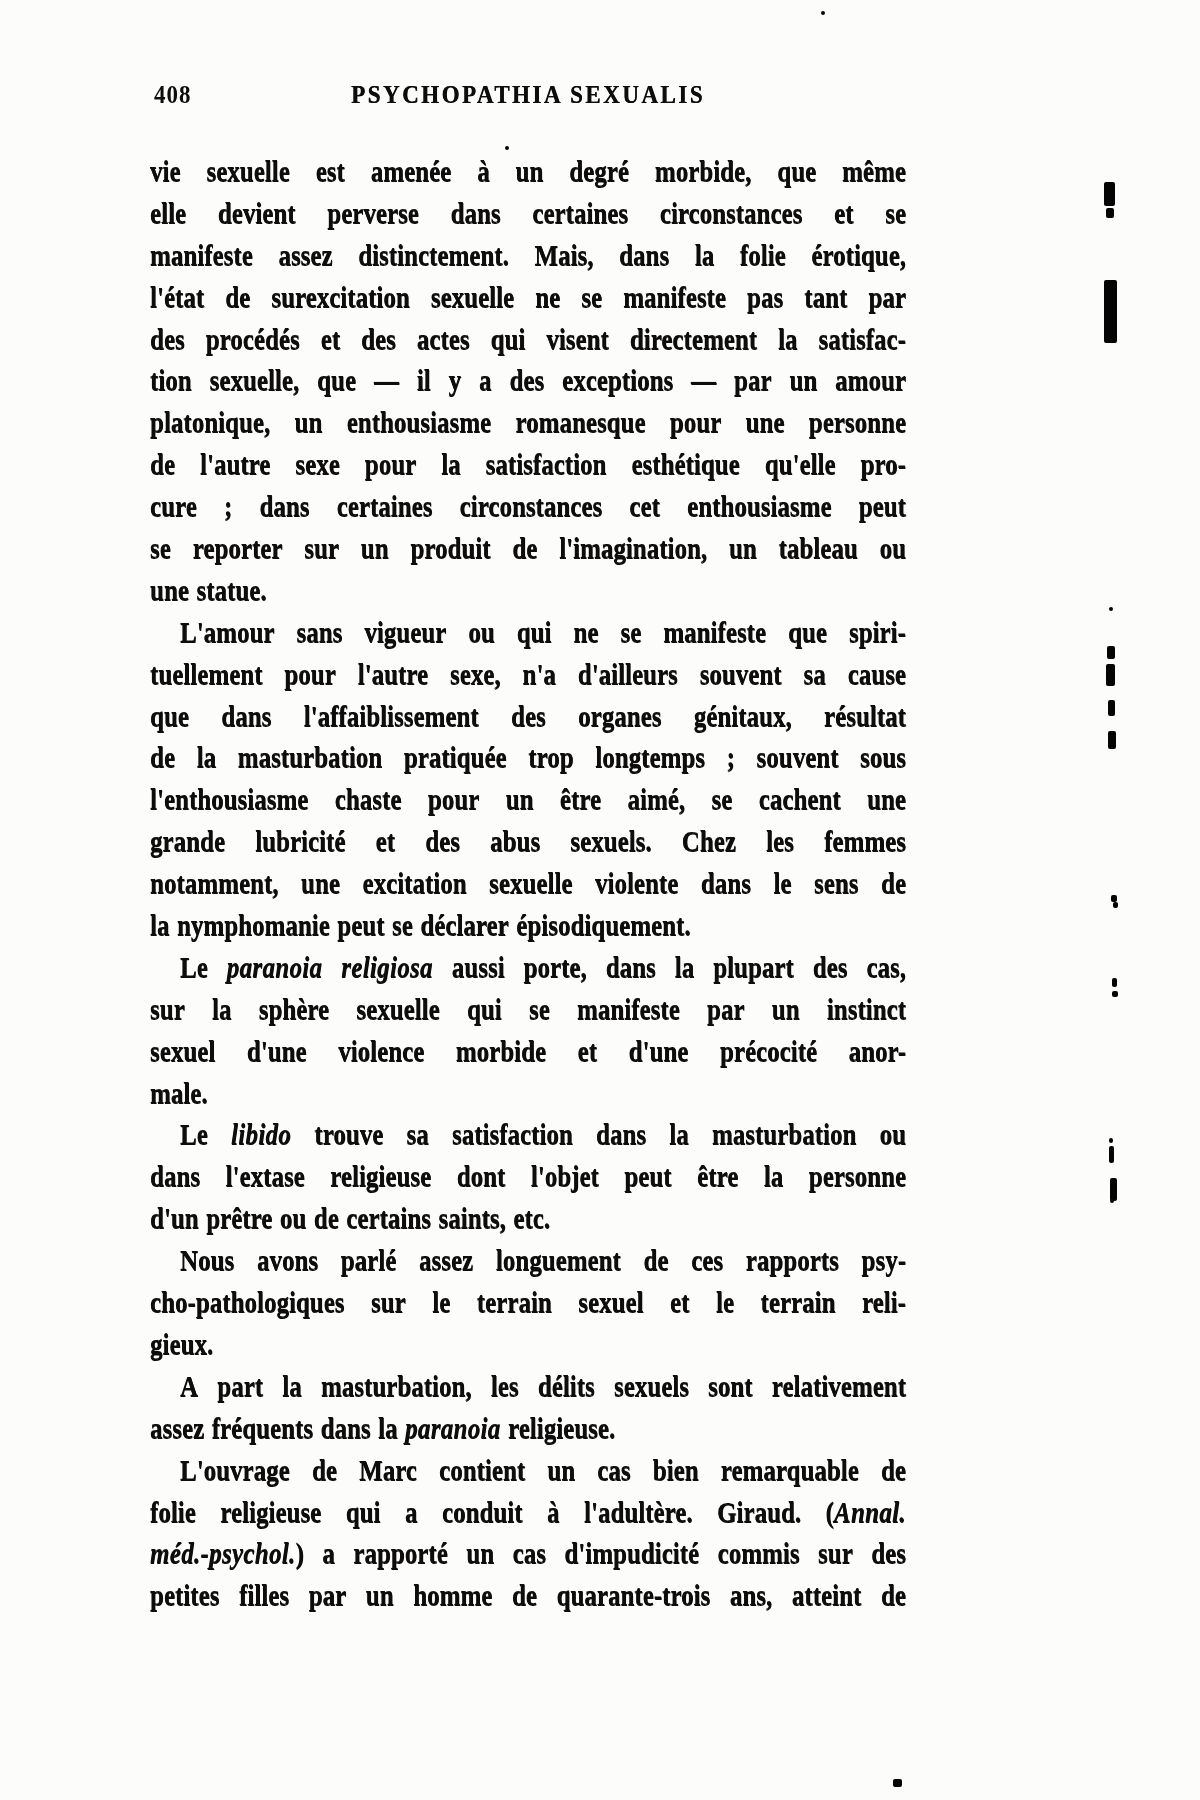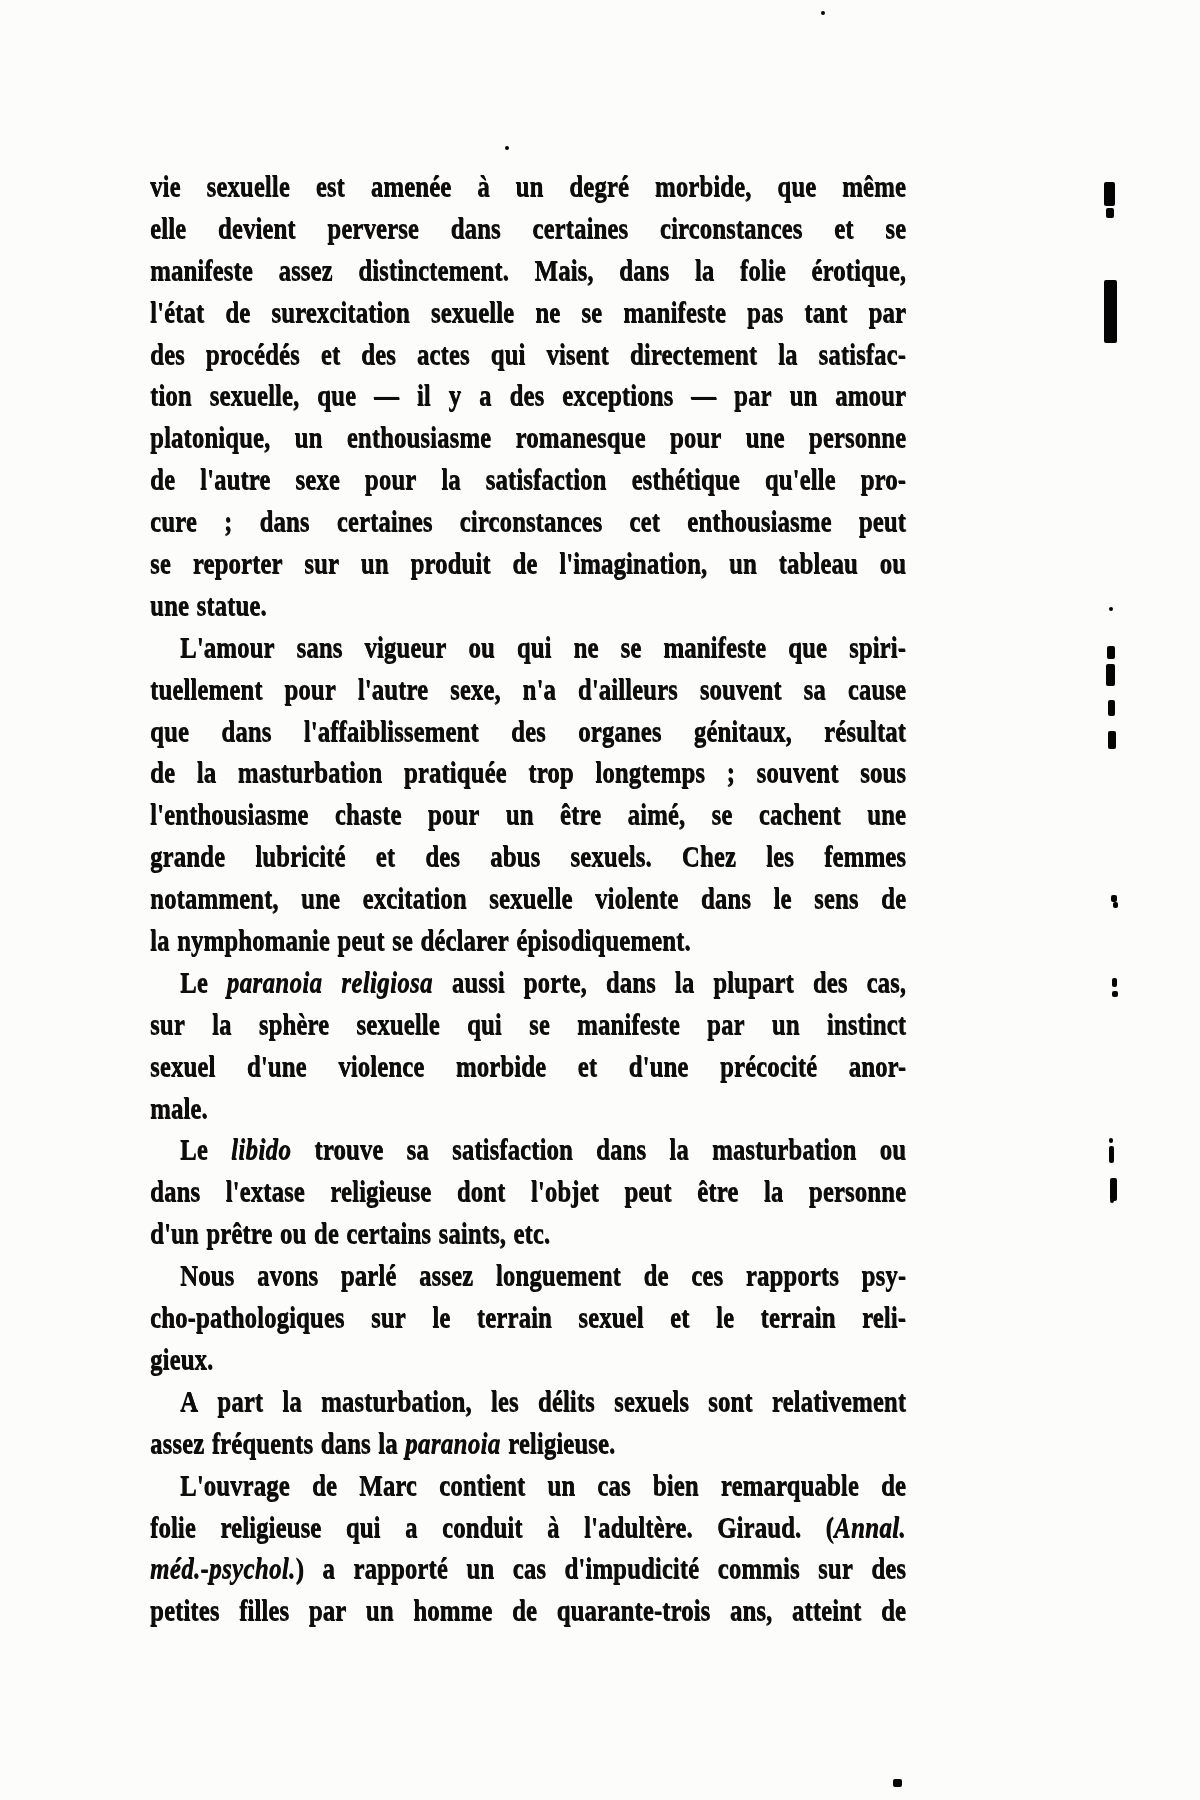--- a/index.html
+++ b/index.html
@@ -18,21 +18,21 @@
     font-size:23px;font-weight:700;letter-spacing:1px;
     transform:scaleY(1.12);
   }
   #head-title{
     position:absolute;left:0;right:0;top:0;text-align:center;
     font-size:23px;font-weight:700;letter-spacing:2.5px;
     transform:scaleY(1.12);
     text-shadow:0.4px 0 0 currentColor;
   }
   
-  #text-block{position:absolute;left:150px;top:166px;width:756px;}
+  #text-block{position:absolute;left:150px;top:151px;width:756px;}
   .line{
     display:flex;justify-content:space-between;
     height:41.9px;line-height:41.9px;
     font-size:25px;font-weight:700;
     transform:scaleY(1.17);transform-origin:50% 50%;
     text-shadow:0.35px 0.2px 0 currentColor;
     white-space:pre;
   }
   .line.endline{justify-content:flex-start;gap:0.30em;}
   .line.indent{padding-left:30px;}
@@ -41,20 +41,24 @@
   
   .mark{
     position:absolute;background:#050505;border-radius:2px;
   }
 </style>
 </head>
 <body>
 
 <div id="page" style="background: rgb(252, 252, 251); color: rgb(14, 13, 12);">
 
+  <div id="running-head">
+    <span id="folio">408</span>
+    <span id="head-title">PSYCHOPATHIA SEXUALIS</span>
+  </div>
 
   <div id="text-block">
       <div class="line"><span class="w"><span>vie</span></span><span class="w"><span>sexuelle</span></span><span class="w"><span>est</span></span><span class="w"><span>amenée</span></span><span class="w"><span>à</span></span><span class="w"><span>un</span></span><span class="w"><span>degré</span></span><span class="w"><span>morbide,</span></span><span class="w"><span>que</span></span><span class="w"><span>même</span></span></div>
       <div class="line"><span class="w"><span>elle</span></span><span class="w"><span>devient</span></span><span class="w"><span>perverse</span></span><span class="w"><span>dans</span></span><span class="w"><span>certaines</span></span><span class="w"><span>circonstances</span></span><span class="w"><span>et</span></span><span class="w"><span>se</span></span></div>
       <div class="line"><span class="w"><span>manifeste</span></span><span class="w"><span>assez</span></span><span class="w"><span>distinctement.</span></span><span class="w"><span>Mais,</span></span><span class="w"><span>dans</span></span><span class="w"><span>la</span></span><span class="w"><span>folie</span></span><span class="w"><span>érotique,</span></span></div>
       <div class="line"><span class="w"><span>l'état</span></span><span class="w"><span>de</span></span><span class="w"><span>surexcitation</span></span><span class="w"><span>sexuelle</span></span><span class="w"><span>ne</span></span><span class="w"><span>se</span></span><span class="w"><span>manifeste</span></span><span class="w"><span>pas</span></span><span class="w"><span>tant</span></span><span class="w"><span>par</span></span></div>
       <div class="line"><span class="w"><span>des</span></span><span class="w"><span>procédés</span></span><span class="w"><span>et</span></span><span class="w"><span>des</span></span><span class="w"><span>actes</span></span><span class="w"><span>qui</span></span><span class="w"><span>visent</span></span><span class="w"><span>directement</span></span><span class="w"><span>la</span></span><span class="w"><span>satisfac-</span></span></div>
       <div class="line"><span class="w"><span>tion</span></span><span class="w"><span>sexuelle,</span></span><span class="w"><span>que</span></span><span class="w"><span>—</span></span><span class="w"><span>il</span></span><span class="w"><span>y</span></span><span class="w"><span>a</span></span><span class="w"><span>des</span></span><span class="w"><span>exceptions</span></span><span class="w"><span>—</span></span><span class="w"><span>par</span></span><span class="w"><span>un</span></span><span class="w"><span>amour</span></span></div>
       <div class="line"><span class="w"><span>platonique,</span></span><span class="w"><span>un</span></span><span class="w"><span>enthousiasme</span></span><span class="w"><span>romanesque</span></span><span class="w"><span>pour</span></span><span class="w"><span>une</span></span><span class="w"><span>personne</span></span></div>
       <div class="line"><span class="w"><span>de</span></span><span class="w"><span>l'autre</span></span><span class="w"><span>sexe</span></span><span class="w"><span>pour</span></span><span class="w"><span>la</span></span><span class="w"><span>satisfaction</span></span><span class="w"><span>esthétique</span></span><span class="w"><span>qu'elle</span></span><span class="w"><span>pro-</span></span></div>

